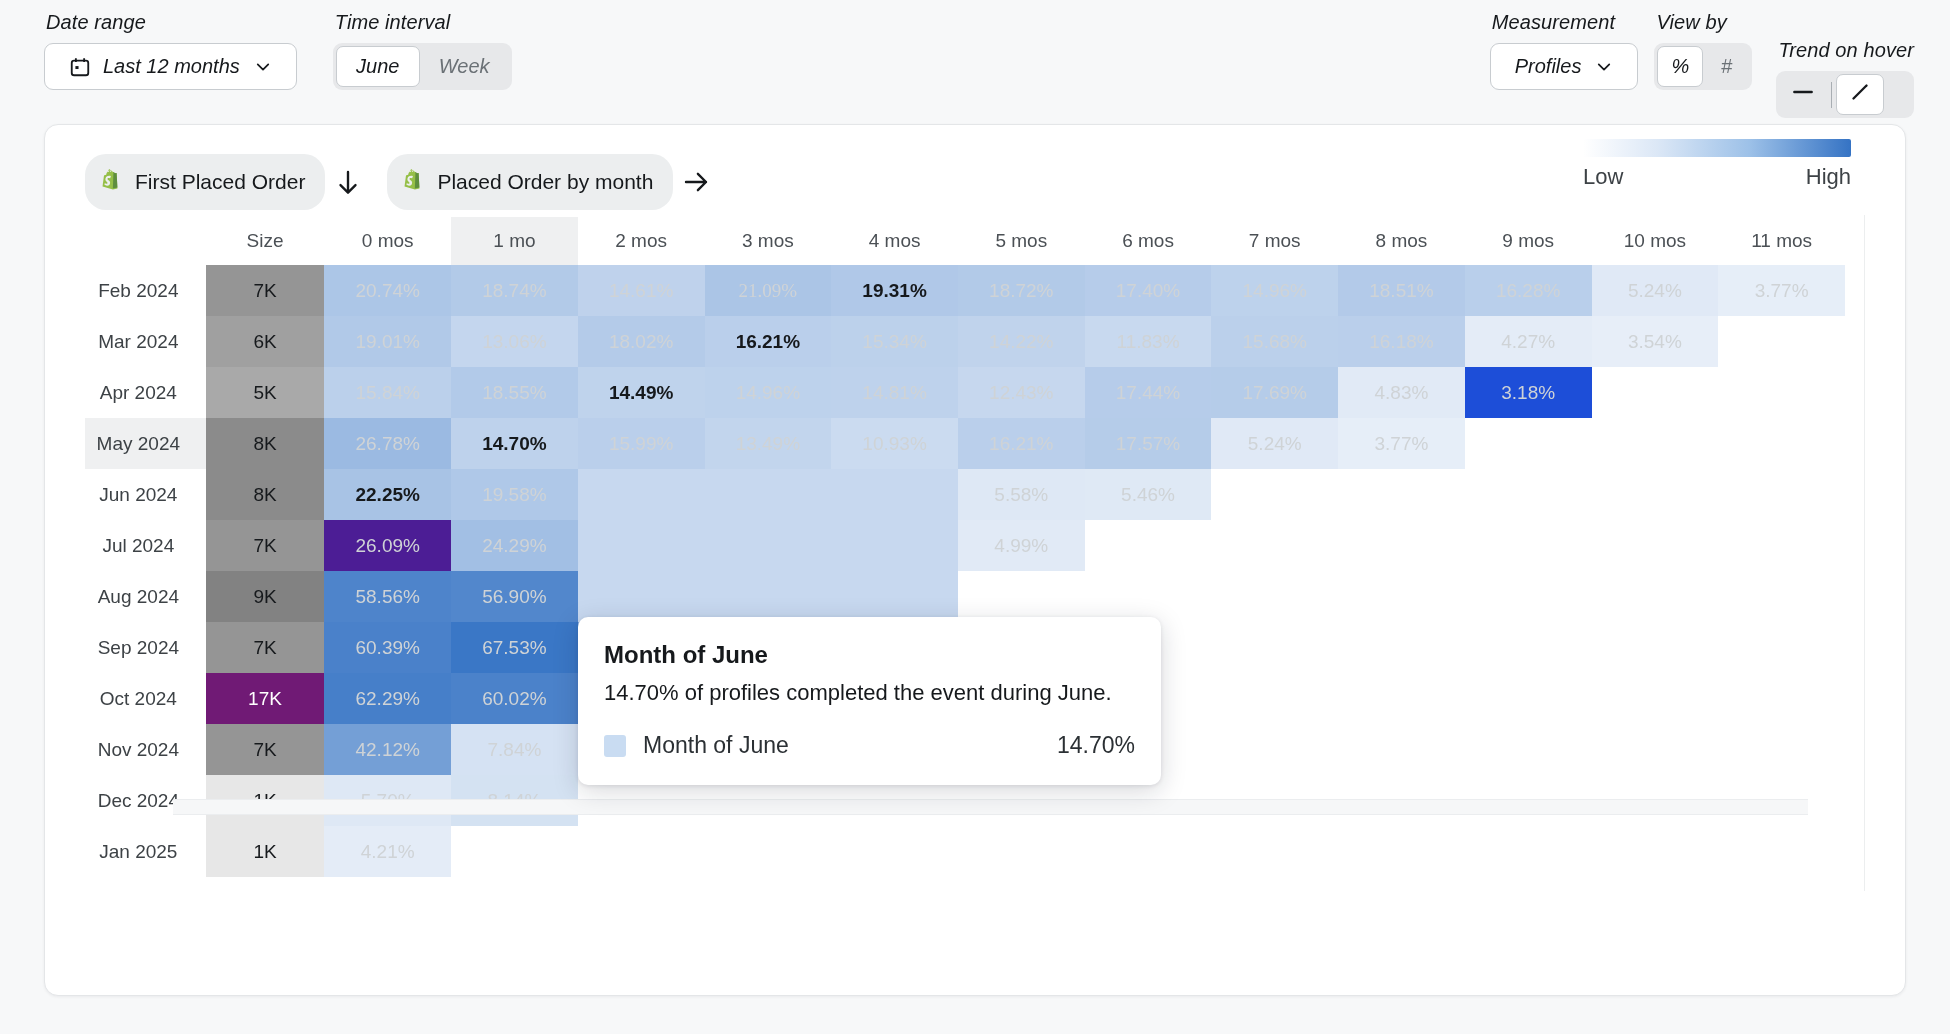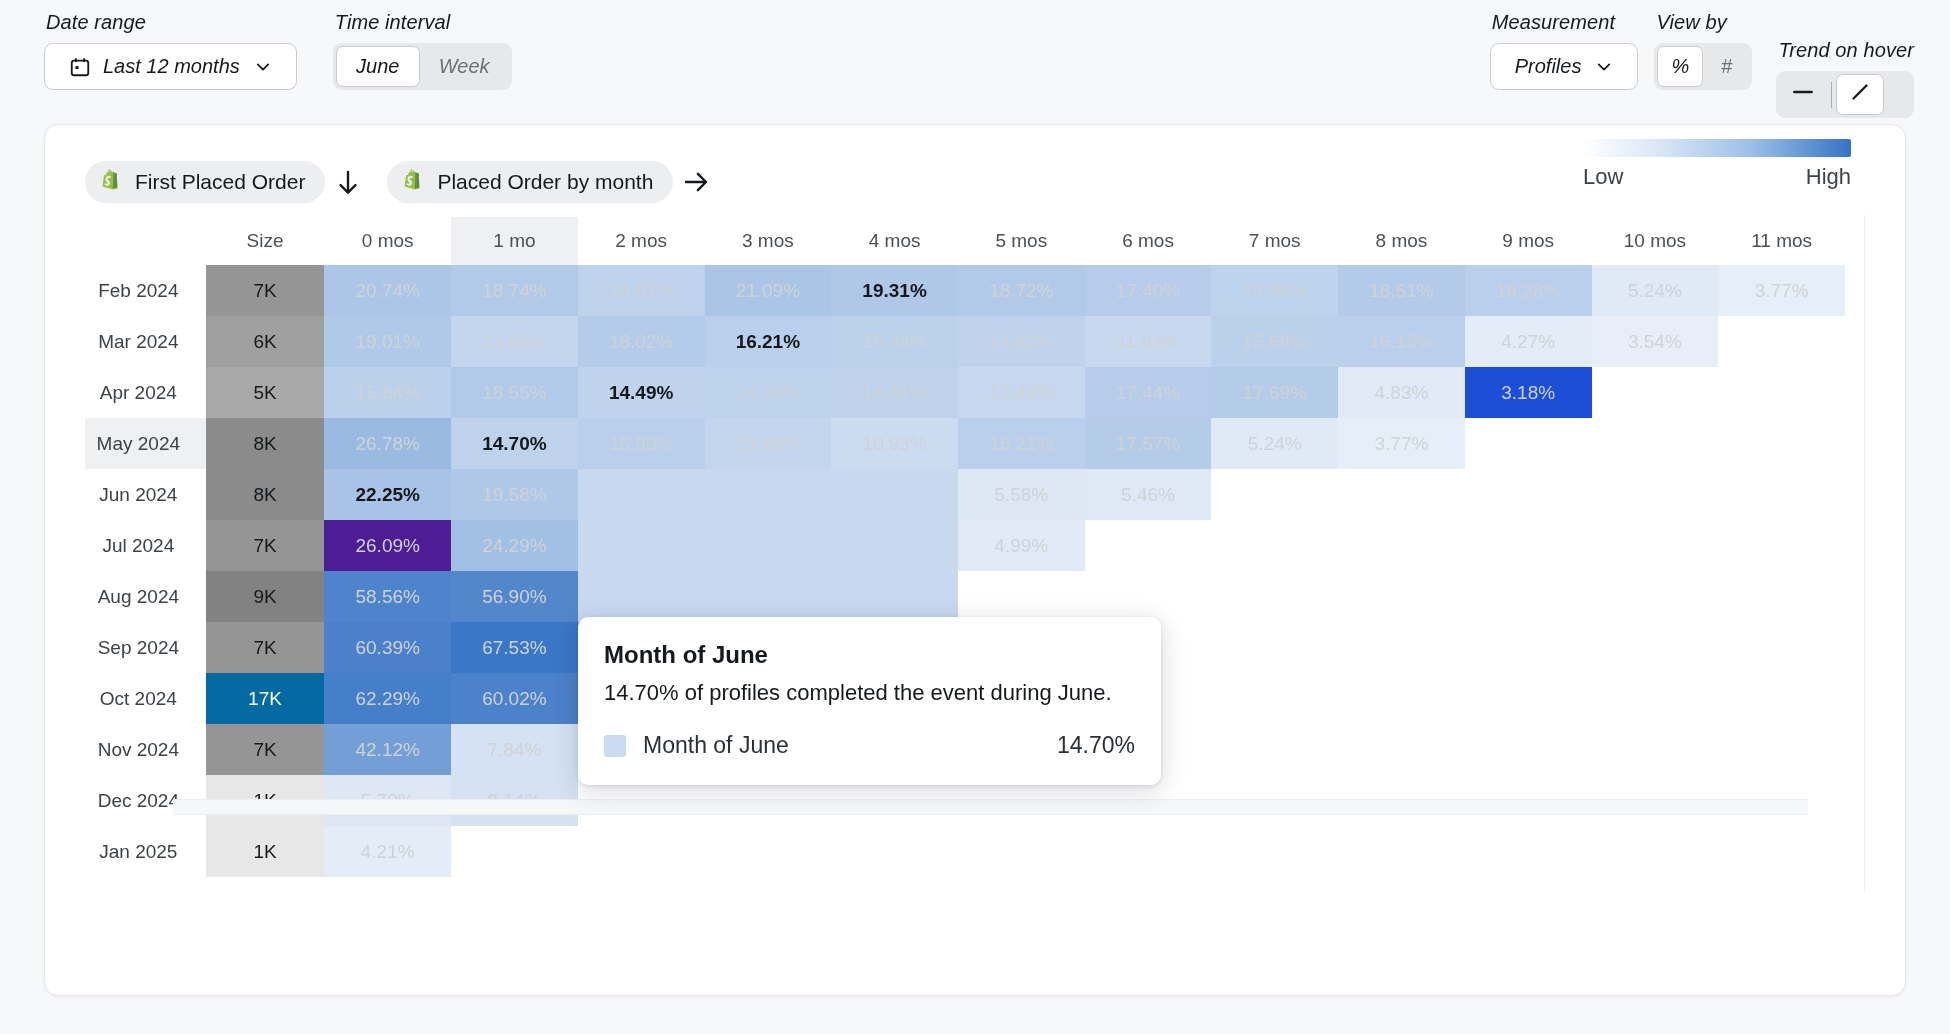--- a/index.html
+++ b/index.html
@@ -101,21 +101,21 @@
     position: relative;
     height: 90px;
     padding: 24px 0 0 40px;
     display: flex;
     align-items: center;
   }
   .chip {
     display: inline-flex;
     align-items: center;
     gap: 12px;
-    height: 42px;
+    height: 56px;
     padding: 0 20px 0 14px;
     background: #eceeef;
     border-radius: 21px;
     font-size: 21px;
     color: #16191c;
     cursor: pointer;
     white-space: nowrap;
   }
   .chip-arrow {
     display: inline-flex;
@@ -376,21 +376,21 @@
             <th>11 mos</th>
           </tr>
       </thead>
       <tbody id="cohort-body">
           <tr>
             <td class="row-label">Feb 2024</td>
             <td class="size-cell" style="background: rgb(149, 149, 149);">7K</td>
             <td style="background: rgb(172, 198, 231);"><span class="val">20.74%</span></td>
             <td style="background: rgb(178, 202, 232);"><span class="val">18.74%</span></td>
             <td style="background: rgb(191, 210, 236);"><span class="val">14.61%</span></td>
-            <td style="background: rgb(171, 197, 230);"><span class="val">21.09%</span></td>
+            <td style="background: rgb(171, 197, 230); font-family: Liberation Serif, serif;"><span class="val">21.09%</span></td>
             <td style="background: rgb(176, 200, 232);"><span class="val focus">19.31%</span></td>
             <td style="background: rgb(178, 202, 232);"><span class="val">18.72%</span></td>
             <td style="background: rgb(182, 204, 234);"><span class="val">17.40%</span></td>
             <td style="background: rgb(189, 210, 236);"><span class="val">14.96%</span></td>
             <td style="background: rgb(179, 202, 233);"><span class="val">18.51%</span></td>
             <td style="background: rgb(185, 207, 235);"><span class="val">16.28%</span></td>
             <td style="background: rgb(224, 233, 246);"><span class="val">5.24%</span></td>
             <td style="background: rgb(230, 238, 248);"><span class="val">3.77%</span></td>
           </tr>
           <tr>
@@ -500,21 +500,21 @@
             <td></td>
             <td></td>
             <td></td>
             <td></td>
             <td></td>
             <td></td>
             <td></td>
           </tr>
           <tr>
             <td class="row-label">Oct 2024</td>
-            <td class="size-cell" style="background: #0369a1; color: rgb(255, 255, 255);">17K</td>
+            <td class="size-cell" style="background: #701a75; color: rgb(255, 255, 255);">17K</td>
             <td style="background: rgb(70, 127, 201);"><span class="val">62.29%</span></td>
             <td style="background: rgb(75, 130, 202);"><span class="val">60.02%</span></td>
             <td style="background: rgb(203, 219, 240);"><span class="val">10.76%</span></td>
             <td style="background: rgb(216, 228, 243);"><span class="val">7.23%</span></td>
             <td></td>
             <td></td>
             <td></td>
             <td></td>
             <td></td>
             <td></td>

